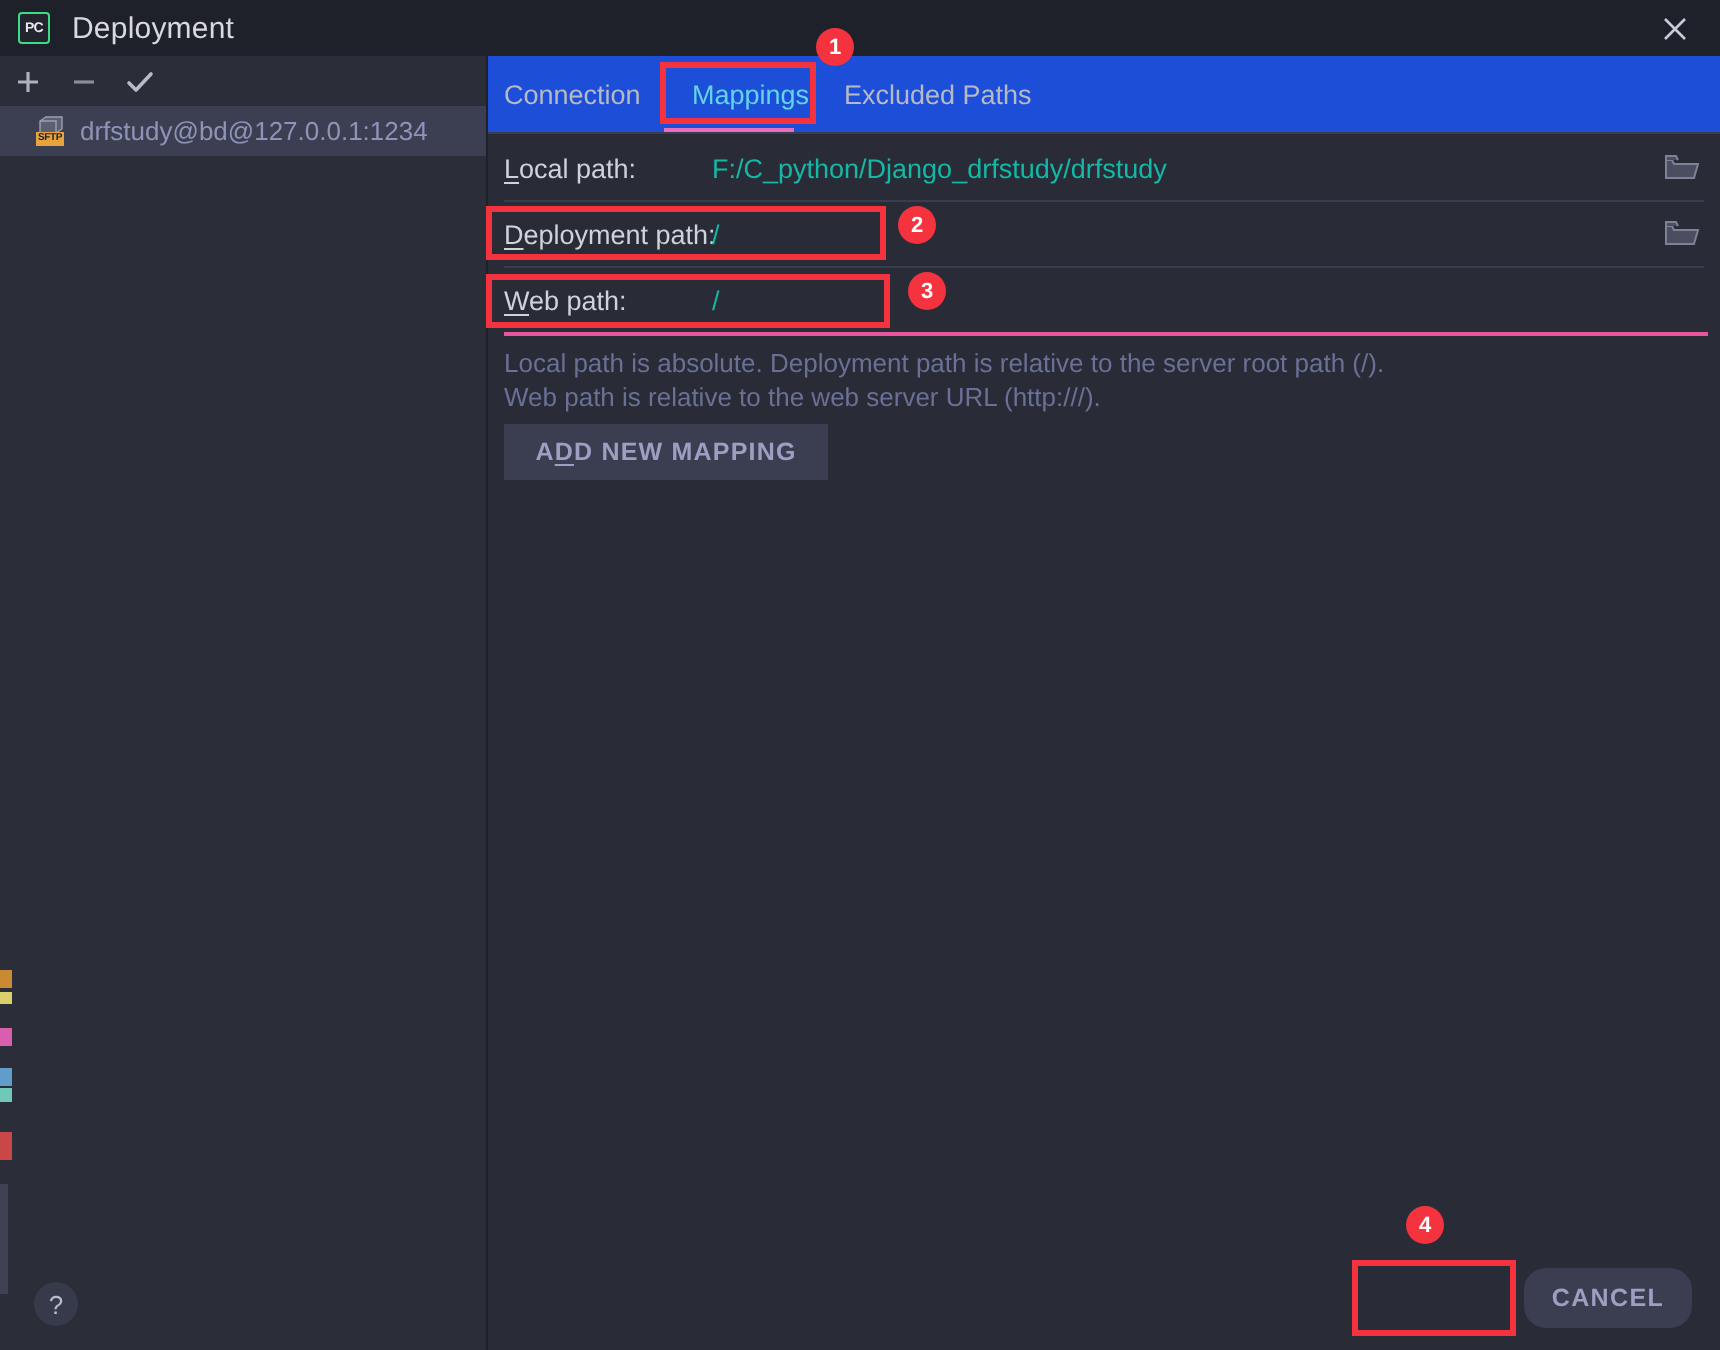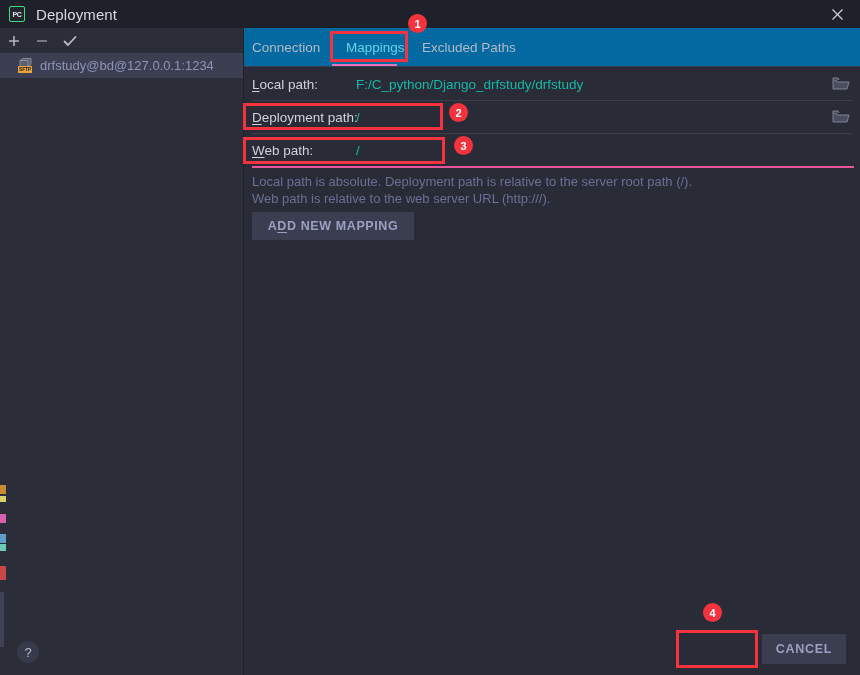--- a/index.html
+++ b/index.html
@@ -155,21 +155,21 @@
     left: 244px; top: 28px;
     width: 616px; height: 647px;
     background: #292b36;
   }
 
   
   .tabbar {
     position: absolute;
     left: 0; top: 0;
     width: 616px; height: 39px;
-    background: #0369a1;
+    background: #1d4ed8;
   }
   .tabbar-underline {
     position: absolute;
     left: 0; top: 38px;
     width: 616px; height: 1px;
     background: #3a3d4d;
   }
   .tab {
     position: absolute;
     top: 0;
@@ -280,20 +280,21 @@
     font-family: "Liberation Sans", sans-serif;
   }
   .btn-ok {
     background: #3f4357;
     color: #62d3e8;
     outline: 1px solid #585d75;
   }
   .btn-cancel {
     background: #3b3e50;
     color: #9ba0c2;
+    border-radius: 11px;
   }
 
   
   .help-circle {
     position: absolute;
     width: 22px; height: 22px;
     border-radius: 50%;
     background: #373a4a;
     color: #b9bcca;
     font-size: 13px;

